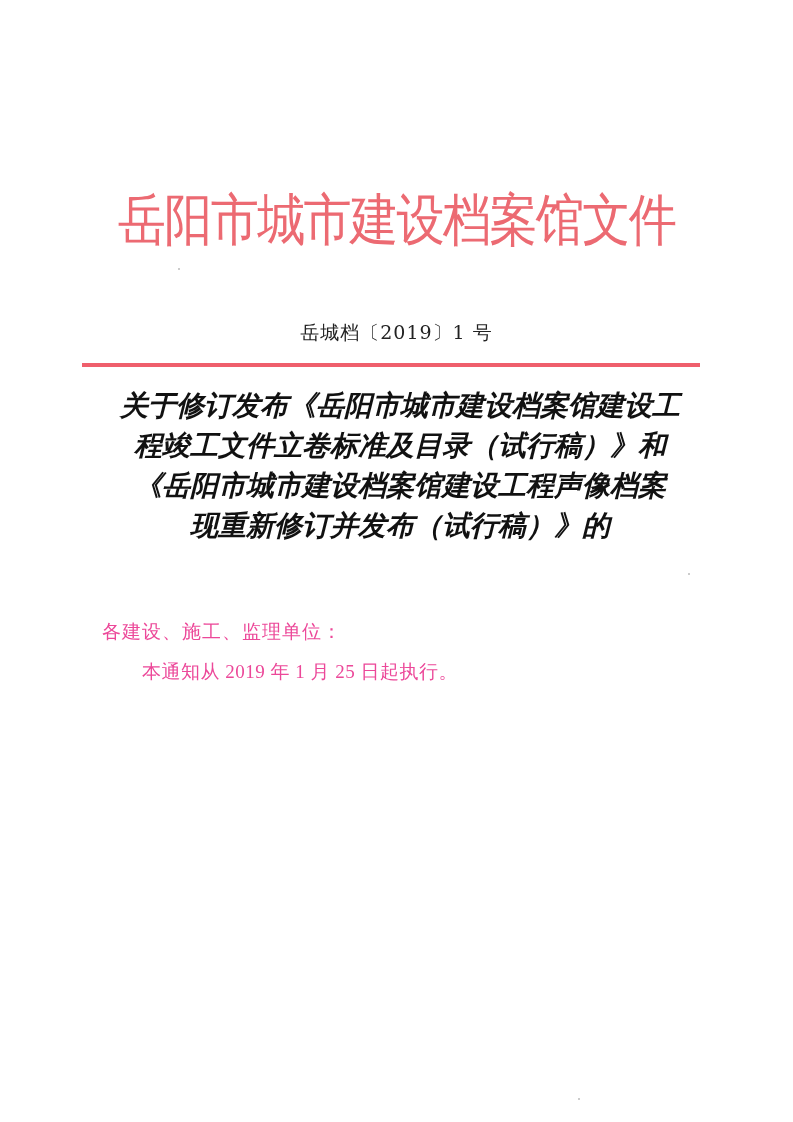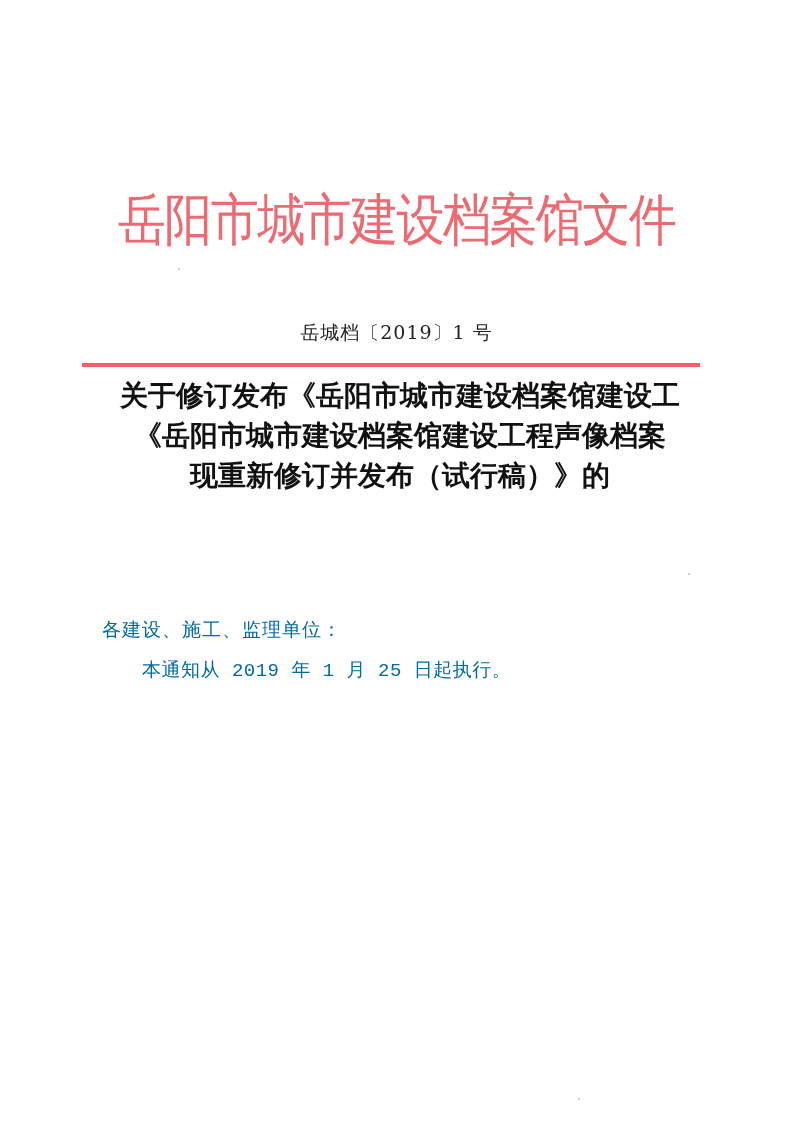--- a/index.html
+++ b/index.html
@@ -53,46 +53,47 @@
     left: 82px;
     width: 618px;
     top: 363px;
     height: 4px;
     background: #ef5f6c;
   }
   .title-block {
     position: absolute;
     left: 80px;
     width: 640px;
-    top: 376px;
+    top: 386px;
     text-align: center;
     font-family: "DejaVu Serif", "Liberation Serif", serif;
     font-weight: bold;
     font-size: 28px;
     line-height: 40px;
     color: #111;
+    font-style: italic;
   }
   .title-line {
     display: block;
     white-space: nowrap;
   }
   .title-notice {
     display: block;
     letter-spacing: 62px;
     padding-left: 62px;
   }
   .body-text {
     position: absolute;
     left: 102px;
     width: 596px;
     top: 612px;
-    font-family: Liberation Mono, monospace;
+    font-family: Liberation Serif, serif;
     font-size: 19px;
     line-height: 39.5px;
-    color: #0369a1;
+    color: #ec4899;
   }
   .body-text p {
     margin: 0;
   }
   .salutation {
     letter-spacing: 1px;
   }
   .para {
     text-indent: 40px;
     text-align: justify;
@@ -112,20 +113,21 @@
 <div class="page">
 
   <div class="masthead">岳阳市城市建设档案馆文件</div>
 
   <div class="doc-number">岳城档〔2019〕1 号</div>
 
   <div class="red-rule"></div>
 
   <div class="title-block">
     <span class="title-line">关于修订发布《岳阳市城市建设档案馆建设工</span>
+    <span class="title-line">程竣工文件立卷标准及目录（试行稿）》和</span>
     <span class="title-line">《岳阳市城市建设档案馆建设工程声像档案</span>
     <span class="title-line">现重新修订并发布（试行稿）》的</span>
   </div>
 
   <div class="body-text">
     <p class="salutation">各建设、施工、监理单位：</p>
     <p class="para">本通知从 2019 年 1 月 25 日起执行。</p>
   </div>
 
   <span class="speck" style="left:178px;top:268px;"></span>

